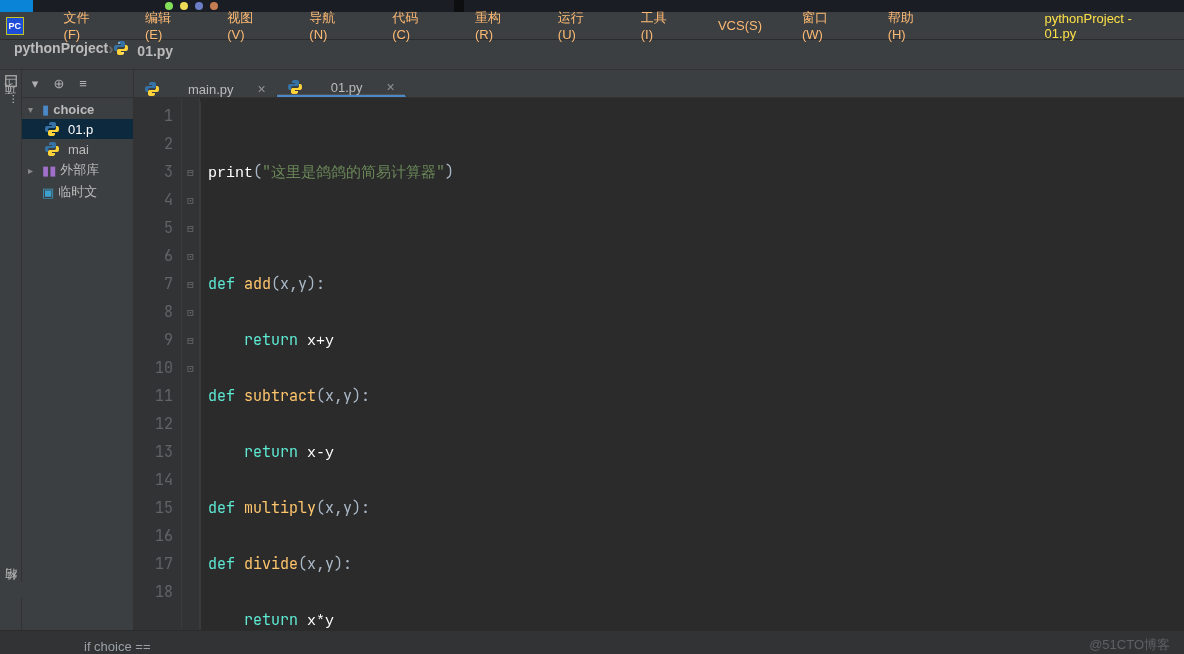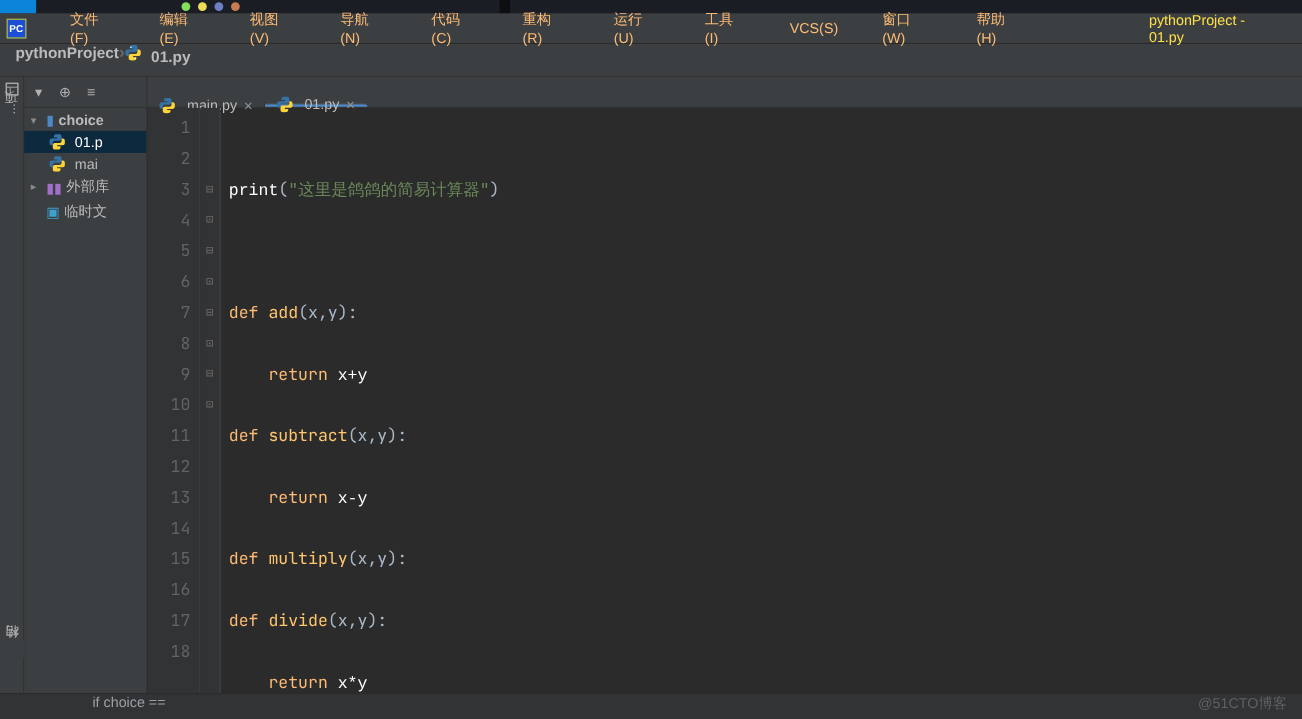--- a/index.html
+++ b/index.html
@@ -134,23 +134,23 @@
   display:flex;flex-direction:column;
   background:#2b2b2b;
 }
 .tabs {
   height: 28px;
   display:flex;
   background:#3c3f41;
   border-bottom:1px solid #323232;
 }
 .tab {
-  display:flex;align-items:center;
+  display:flex;align-items:flex-end;
   padding: 0 10px;
-  gap:6px;
+  gap:24px;
   border-right:1px solid #323232;
   cursor:pointer;
   color:#bbbbbb;
   margin-top:24px;
 }
 .tab.active {
   background:#4e5254;
   border-bottom: 2px solid #4a88c7;
 }
 .tab-close { color:#8f9193; font-size:14px; cursor:pointer;}
@@ -181,37 +181,37 @@
   height:28px;display:flex;align-items:center;justify-content:center;
   color:#6a6a6a;font-size:11px;
 }
 .code {
   flex:1;
   padding: 4px 0 0 8px;
   position:relative;
   white-space: pre;
 }
 .code-line { height: 28px; }
-.k { color:#fdba74; }
+.k { color:#5eead4; }
 .s { color:#6a8759; }
 .fn { color:#ffc66d; }
 .n { color:#ffffff;font-family:Liberation Mono, monospace; }
 .p { color:#a9b7c6; }
 .sep-line {
   position:absolute;
   left:0;top:4px;bottom:0;
   width:1px;background:#3b3b3b;
 }
 
 .breadcrumb-bar {
   height: 24px;
   background:#313335;
   color:#9aa0a6;
   padding: 0 16px;
-  display:flex;align-items:flex-start;
+  display:flex;align-items:flex-end;
   font-size:13px;
   border-top:1px solid #2b2b2b;
   position:relative;
 }
 .watermark {
   position:absolute;
   right:14px;
   color:#5e6163;
   font-size:13px;
 }

